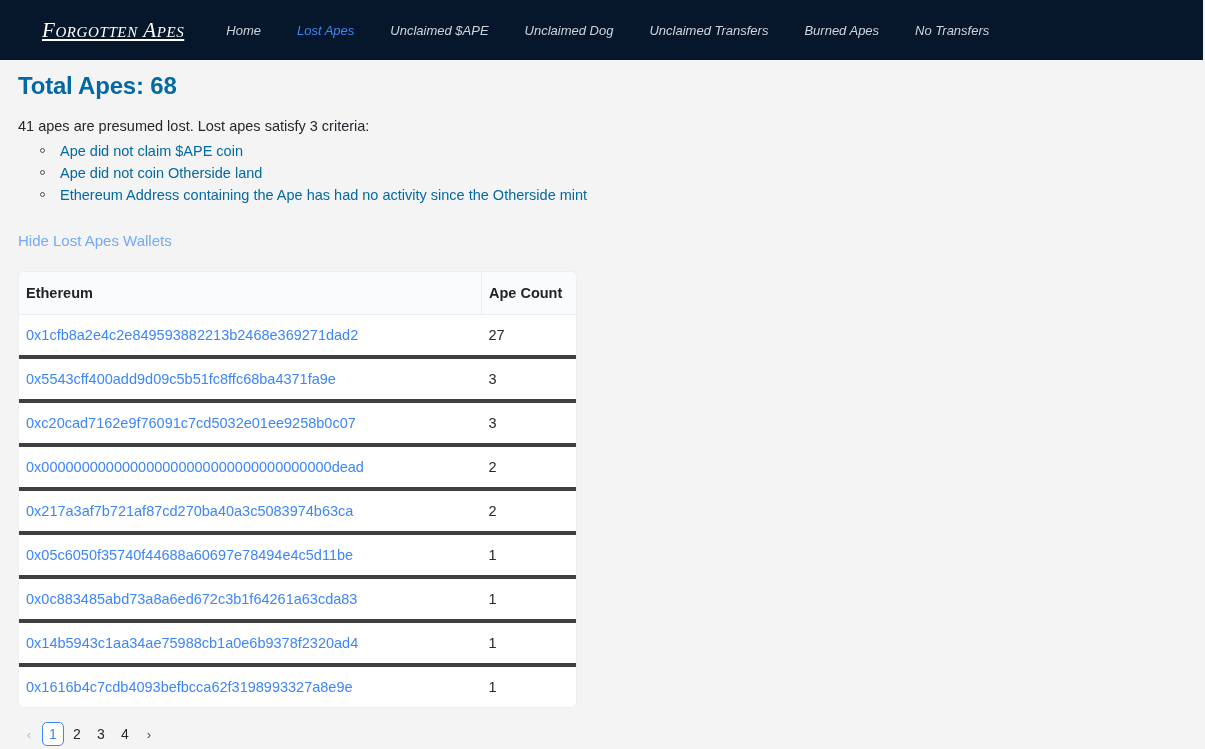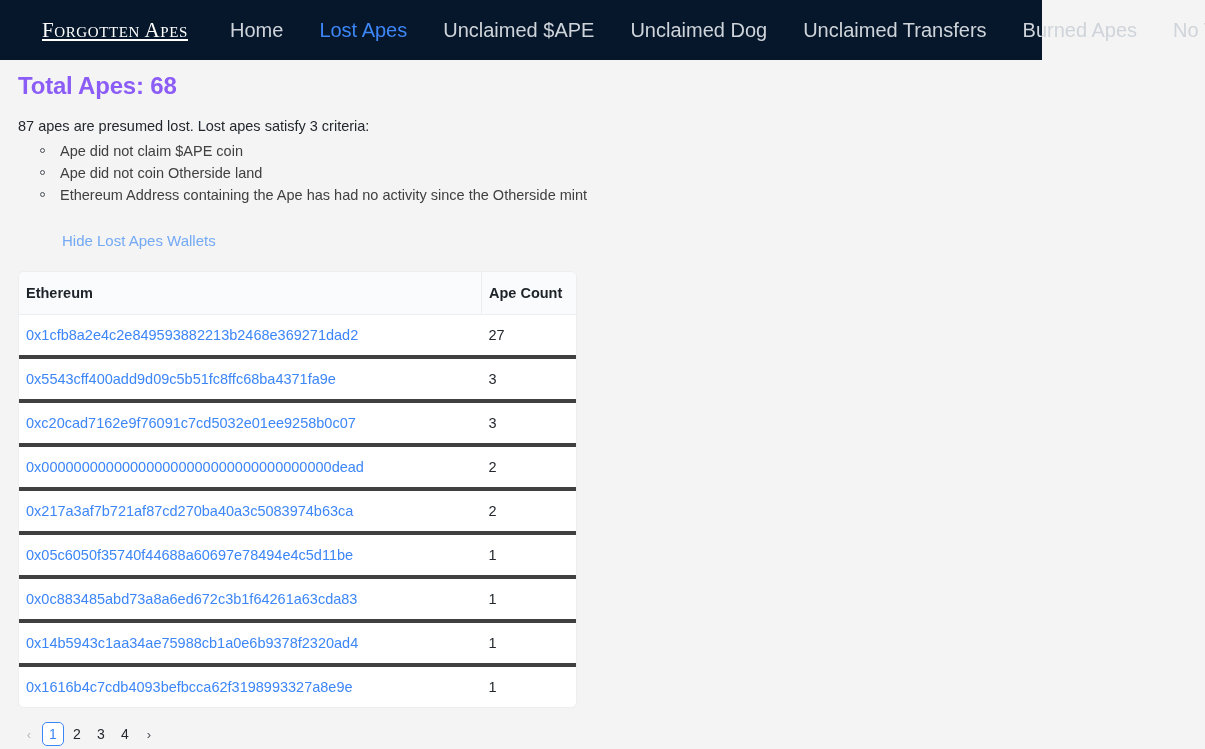--- a/index.html
+++ b/index.html
@@ -13,44 +13,45 @@
     font-family: "Liberation Sans", sans-serif;
     overflow: hidden;
     position: relative;
   }
 
   
   .navbar {
     position: absolute;
     top: 0;
     left: 0;
-    width: 1042px;
+    width: 1203px;
     height: 60px;
     background: #06172b;
     display: flex;
     align-items: center;
     box-sizing: border-box;
     padding-left: 42px;
+    font-style: italic;
   }
   .brand {
     font-family: "Liberation Serif", serif;
     font-size: 21px;
     color: #ffffff;
     font-variant: small-caps;
     letter-spacing: 0.6px;
     white-space: nowrap;
     margin-right: 42px;
   }
   .nav-links {
     display: flex;
     align-items: center;
     gap: 0px;
   }
   .nav-link {
-    font-size: 20px;
+    font-size: 13px;
     color: #cfd4da;
     text-decoration: none;
     white-space: nowrap;
     padding: 6px 0;
     margin-right: 36px;
     cursor: pointer;
   }
   .nav-link.active {
     color: #3d86f7;
   }
@@ -62,37 +63,37 @@
     left: 0;
     width: 1190px;
     padding: 0;
     box-sizing: border-box;
   }
   .page-title {
     margin: 0;
     padding: 12px 0 0 18px;
     font-size: 24px;
     font-weight: bold;
-    color: #8b5cf6;
+    color: #0369a1;
     letter-spacing: -0.2px;
   }
   .summary-text {
     margin: 0;
     padding: 18px 0 0 18px;
     font-size: 14.5px;
     color: #23282e;
   }
   .criteria-list {
     margin: 6px 0 0 0;
     padding: 0 0 0 38px;
     list-style: none;
   }
   .criteria-list li {
     font-size: 14.5px;
-    color: #404040;
+    color: #0369a1;
     line-height: 22px;
     position: relative;
     padding-left: 22px;
   }
   .criteria-list li::before {
     content: "";
     position: absolute;
     left: 2px;
     top: 8px;
     width: 5px;
@@ -103,21 +104,20 @@
   }
 
   .toggle-link {
     display: block;
     padding: 26px 0 0 18px;
     font-size: 15px;
     color: #73a9f5;
     text-decoration: none;
     cursor: pointer;
     width: fit-content;
-    margin-left: 44px;
   }
 
   
   .table-wrap {
     margin: 22px 0 0 18px;
     width: 559px;
     background: #ffffff;
     border-radius: 6px;
     border: 1px solid #eceef0;
     overflow: hidden;
@@ -209,21 +209,21 @@
     <a class="nav-link" href="#">Unclaimed Transfers</a>
     <a class="nav-link" href="#">Burned Apes</a>
     <a class="nav-link" href="#">No Transfers</a>
   </div>
 </div>
 
 <div class="content">
 
   <h1 class="page-title">Total Apes: 68</h1>
 
-  <p class="summary-text">87 apes are presumed lost. Lost apes satisfy 3 criteria:</p>
+  <p class="summary-text">41 apes are presumed lost. Lost apes satisfy 3 criteria:</p>
 
   <ul class="criteria-list">
     <li>Ape did not claim $APE coin</li>
     <li>Ape did not coin Otherside land</li>
     <li>Ethereum Address containing the Ape has had no activity since the Otherside mint</li>
   </ul>
 
   <a class="toggle-link" href="#">Hide Lost Apes Wallets</a>
 
   <div class="table-wrap">

